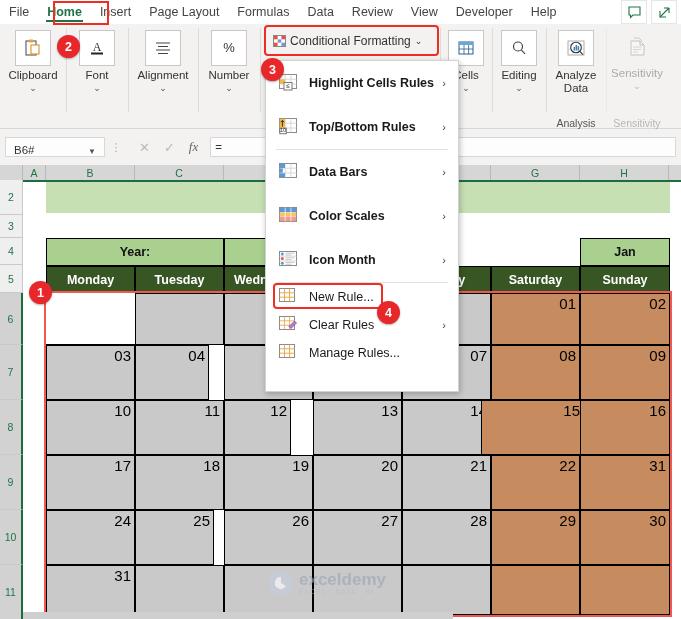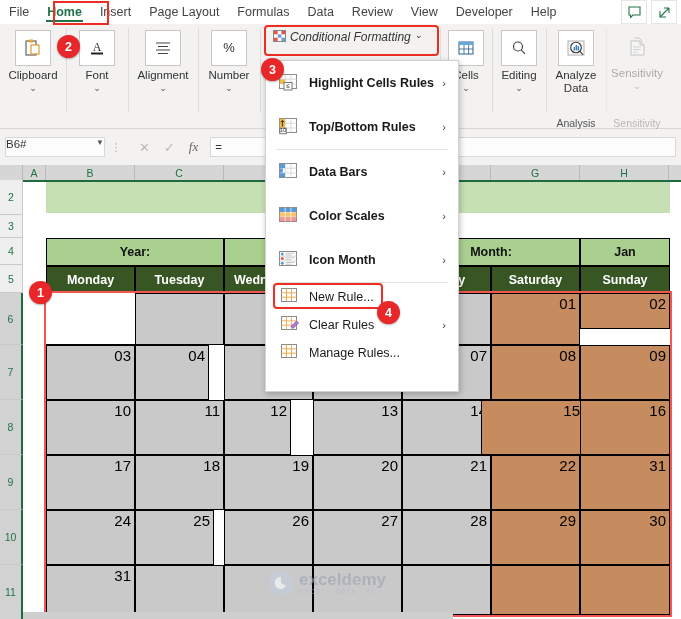--- a/index.html
+++ b/index.html
@@ -49,37 +49,37 @@
   }
   .glabel{font-size:11.5px;color:#333;text-align:center;line-height:13px;}
   .gcaret{font-size:9px;color:#555;line-height:10px;margin-top:1px;}
   .gfooter{position:absolute;bottom:1px;font-size:10.5px;color:#555;}
   .dim{opacity:.38;}
 
   
   .cfwrap{position:relative;width:180px;padding-top:6px;}
   .cfbtn{
     position:absolute;left:9px;top:6px;width:163px;height:21px;
-    background:#f3f2f1;display:flex;align-items:flex-start;gap:4px;
-    padding-left:4px;font-size:12px;color:#333;box-sizing:border-box;font-style:italic;
+    background:#f3f2f1;display:flex;align-items:center;gap:4px;
+    padding-left:4px;font-size:12px;color:#333;box-sizing:border-box;
   }
   .cfhl{
     position:absolute;left:4px;top:1px;width:175px;height:31px;
     border:2.5px solid #ee2d24;border-radius:4px;box-sizing:border-box;pointer-events:none;
   }
   .cf-mini{width:13px;height:12px;display:block;}
 
   
   .fbar{
     position:absolute;left:0;top:129px;width:681px;height:36px;background:#f3f2f1;
     display:flex;align-items:center;
   }
   .namebox{
     margin-left:5px;width:100px;height:20px;background:#fdfdfd;border:1px solid #d8d8d8;
-    display:flex;align-items:flex-start;padding:0 0;font-size:11.5px;color:#333;box-sizing:border-box;
+    display:flex;align-items:flex-end;padding:0 8px;font-size:11.5px;color:#333;box-sizing:border-box;
   }
   .nb-caret{margin-left:auto;font-size:8px;color:#555;}
   .fb-dots{width:22px;text-align:center;color:#aaa;font-size:11px;}
   .fb-btns{display:flex;align-items:center;gap:14px;padding:0 12px;color:#b9b9b9;font-size:13px;}
   .fb-input{
     flex:1;height:20px;background:#fdfdfd;border:1px solid #d8d8d8;
     display:flex;align-items:center;padding:0 4px;font-size:11.5px;color:#333;box-sizing:border-box;
     margin-right:5px;
   }
 
@@ -128,21 +128,21 @@
     position:absolute;left:265px;top:60px;width:192px;height:330px;
     background:#fff;border:1px solid #d2d2d2;box-shadow:1px 2px 6px rgba(0,0,0,.25);
     z-index:40;
   }
   .mi{
     position:relative;height:44px;display:flex;align-items:center;gap:9px;padding-left:12px;
     font-size:12.5px;color:#1a1a1a;
   }
   .mi .mlabel{font-weight:bold;}
   .mi .arrow{position:absolute;right:12px;font-size:11px;color:#444;font-weight:normal;}
-  .mi.small{height:28px;font-size:12.5px;text-align:right;}
+  .mi.small{height:28px;font-size:12.5px;}
   .mi.small .mlabel{font-weight:normal;}
   .msep{height:1px;background:#e2e2e2;margin:0 10px;}
   .mic{width:22px;height:20px;flex:none;}
   .newrule-hl{
     position:absolute;left:7px;top:0px;width:110px;height:26px;
     border:2.5px solid #ee2d24;border-radius:4px;box-sizing:border-box;pointer-events:none;
   }
 
   
   .badge{
@@ -355,38 +355,37 @@
     <div class="rh sel" style="top:220px;height:55px">8</div>
     <div class="rh sel" style="top:275px;height:55px">9</div>
     <div class="rh sel" style="top:330px;height:55px">10</div>
     <div class="rh sel" style="top:385px;height:55px">11</div>
   </div>
 
   <div class="cell title-cell" style="left:46px;top:17px;width:624px;height:31px">Creating a Monthly Calendar</div>
 
   <div class="cell hdr-green" style="left:46px;top:73px;width:178px;height:28px">Year:</div>
   <div class="cell hdr-green" style="left:224px;top:73px;width:178px;height:28px">2023</div>
-  <div class="cell hdr-green" style="left:402px;top:73px;width:178px;height:28px">Month:</div>
   <div class="cell hdr-green" style="left:580px;top:73px;width:90px;height:28px">Jan</div>
 
   <div class="cell hdr-dark" style="left:46px;top:101px;width:89px;height:27px">Monday</div>
   <div class="cell hdr-dark" style="left:135px;top:101px;width:89px;height:27px">Tuesday</div>
   <div class="cell hdr-dark" style="left:224px;top:101px;width:89px;height:27px">Wednesday</div>
   <div class="cell hdr-dark" style="left:313px;top:101px;width:89px;height:27px">Thursday</div>
   <div class="cell hdr-dark" style="left:402px;top:101px;width:89px;height:27px">Friday</div>
   <div class="cell hdr-dark" style="left:491px;top:101px;width:89px;height:27px">Saturday</div>
   <div class="cell hdr-dark" style="left:580px;top:101px;width:90px;height:27px">Sunday</div>
 
   <div class="cell daycell blank" style="left:46px;top:128px;width:89px;height:52px"></div>
   <div class="cell daycell" style="left:135px;top:128px;width:89px;height:52px"></div>
   <div class="cell daycell" style="left:224px;top:128px;width:89px;height:52px"></div>
   <div class="cell daycell" style="left:313px;top:128px;width:89px;height:52px"></div>
   <div class="cell daycell" style="left:402px;top:128px;width:89px;height:52px"></div>
   <div class="cell daycell weekend" style="left:491px;top:128px;width:89px;height:52px">01</div>
-  <div class="cell daycell weekend" style="left:580px;top:128px;width:90px;height:36px">02</div>
+  <div class="cell daycell weekend" style="left:580px;top:128px;width:90px;height:52px">02</div>
 
   <div class="cell daycell" style="left:46px;top:180px;width:89px;height:55px">03</div>
   <div class="cell daycell" style="left:135px;top:180px;width:74px;height:55px">04</div>
   <div class="cell daycell" style="left:224px;top:180px;width:89px;height:55px">05</div>
   <div class="cell daycell" style="left:313px;top:180px;width:89px;height:55px">06</div>
   <div class="cell daycell" style="left:402px;top:180px;width:89px;height:55px">07</div>
   <div class="cell daycell weekend" style="left:491px;top:180px;width:89px;height:55px">08</div>
   <div class="cell daycell weekend" style="left:580px;top:180px;width:90px;height:55px">09</div>
 
   <div class="cell daycell" style="left:46px;top:235px;width:89px;height:55px">10</div>

